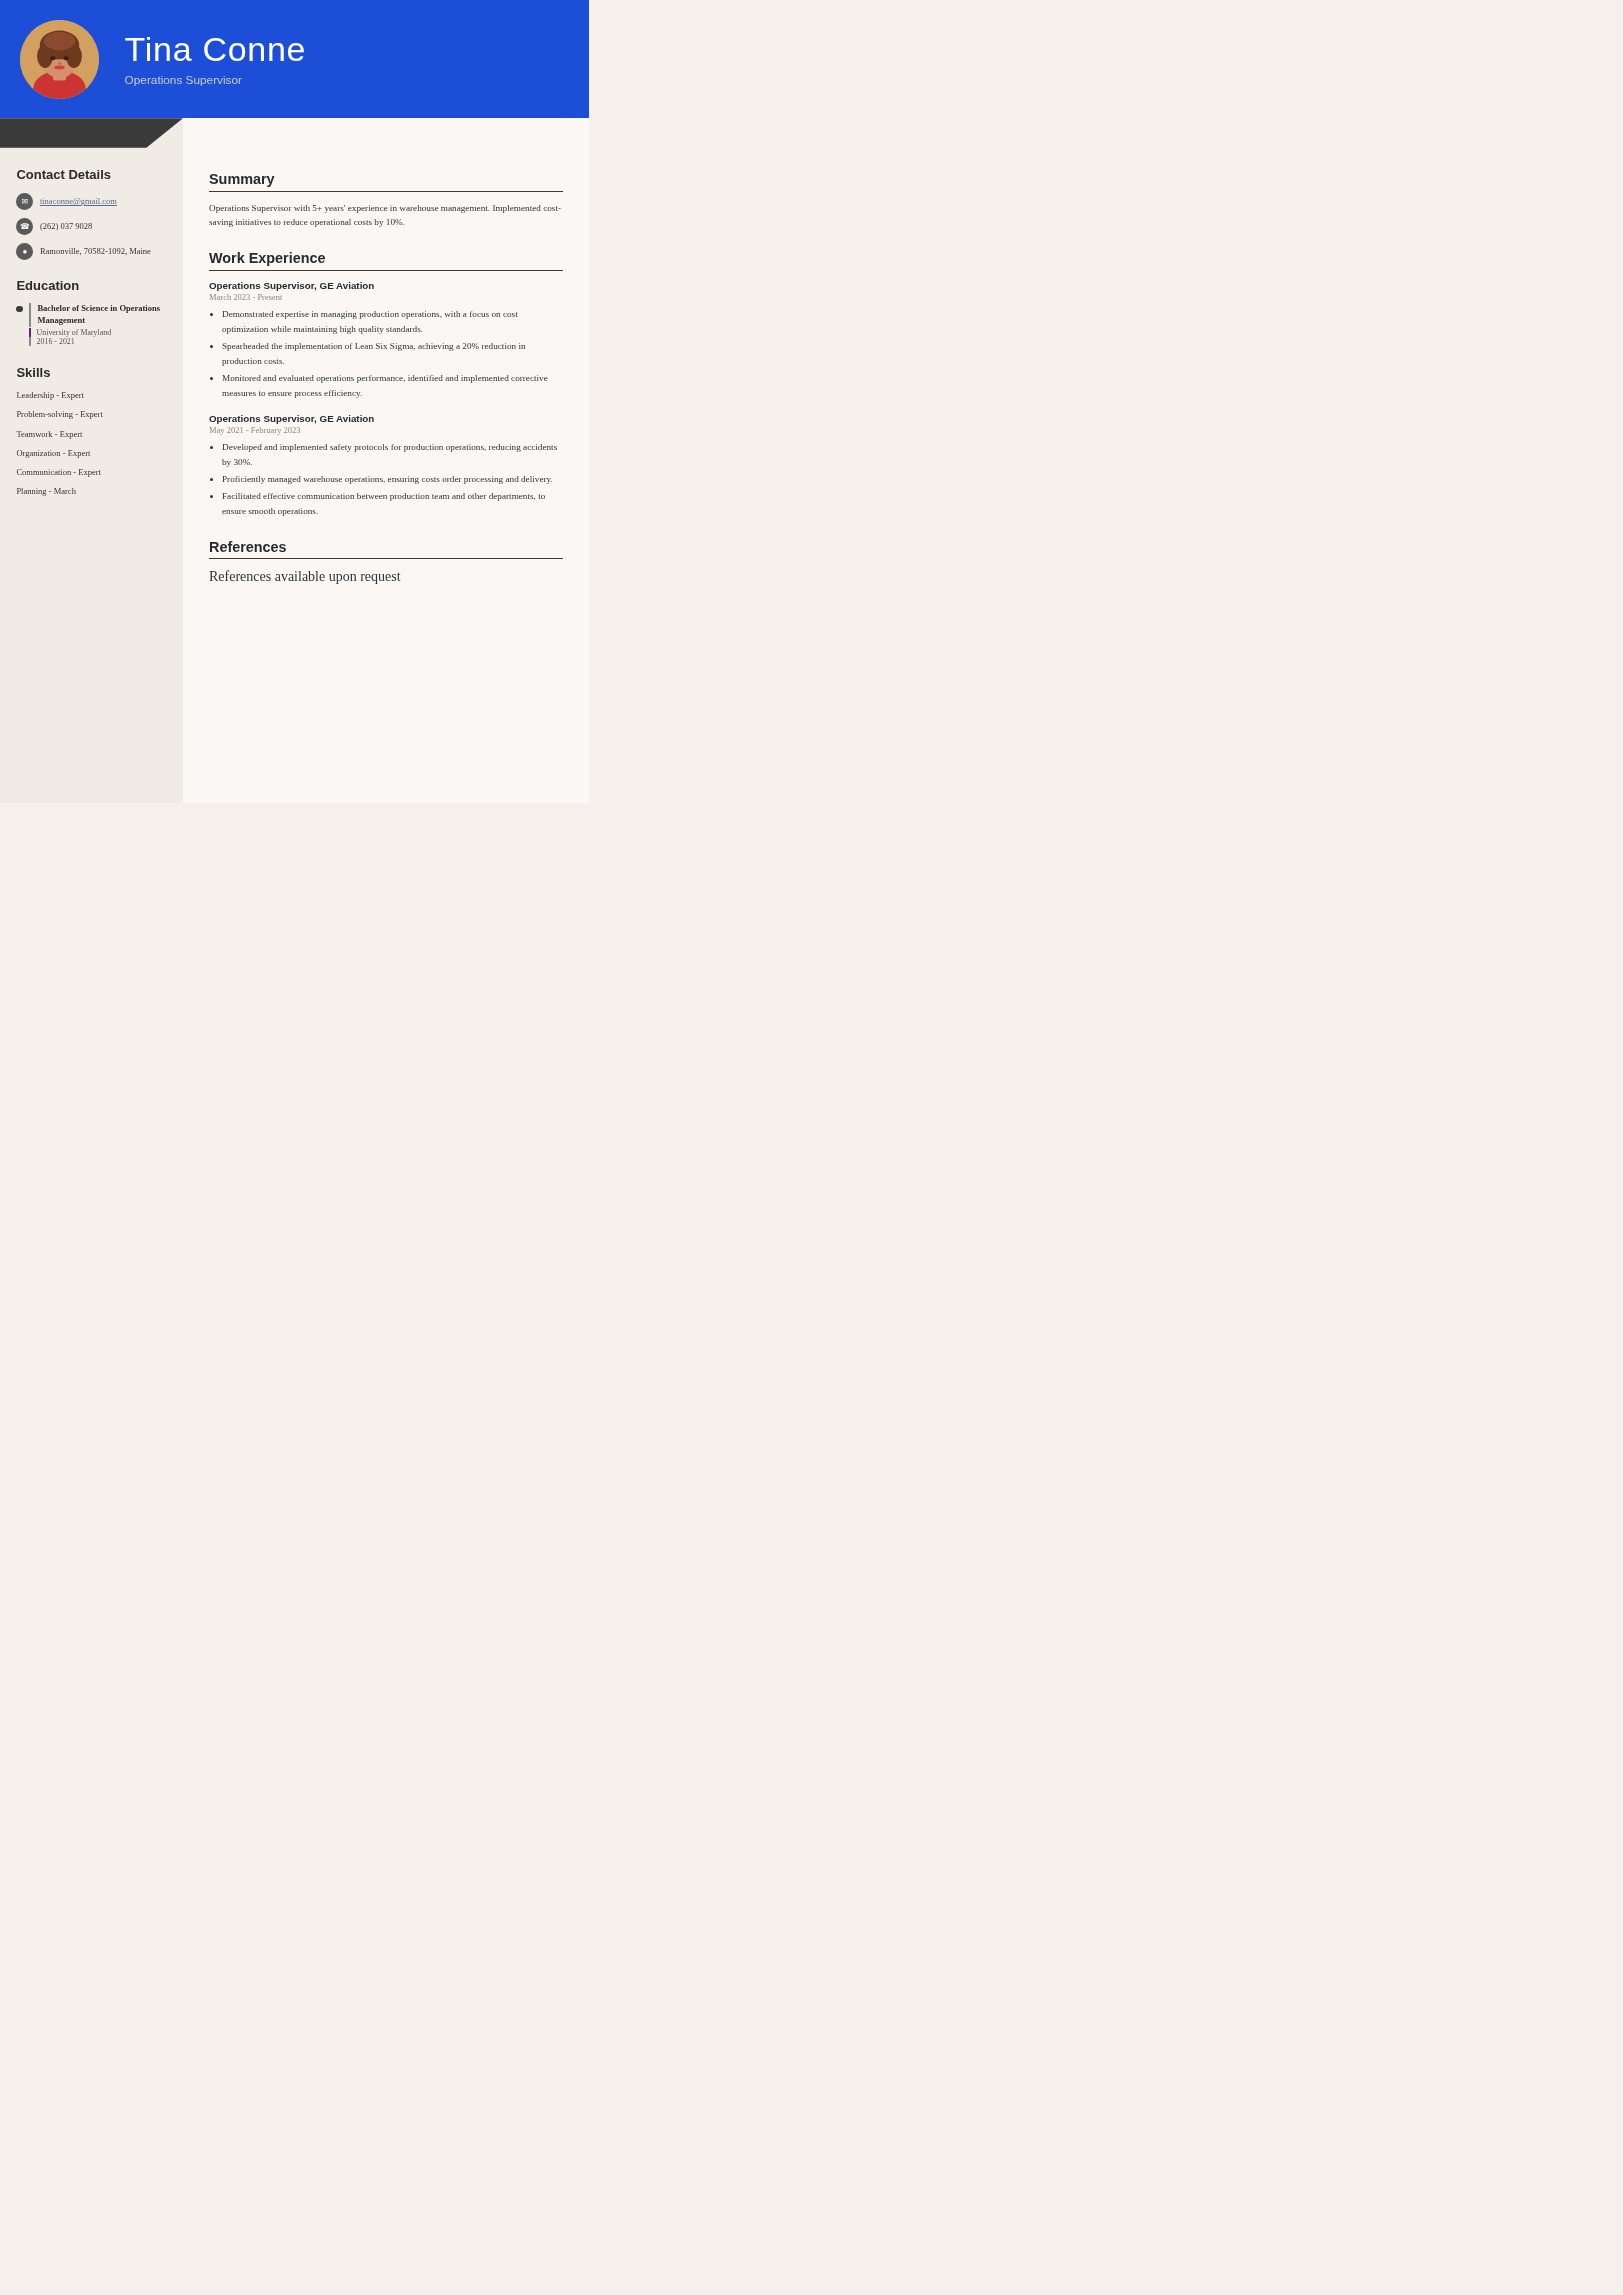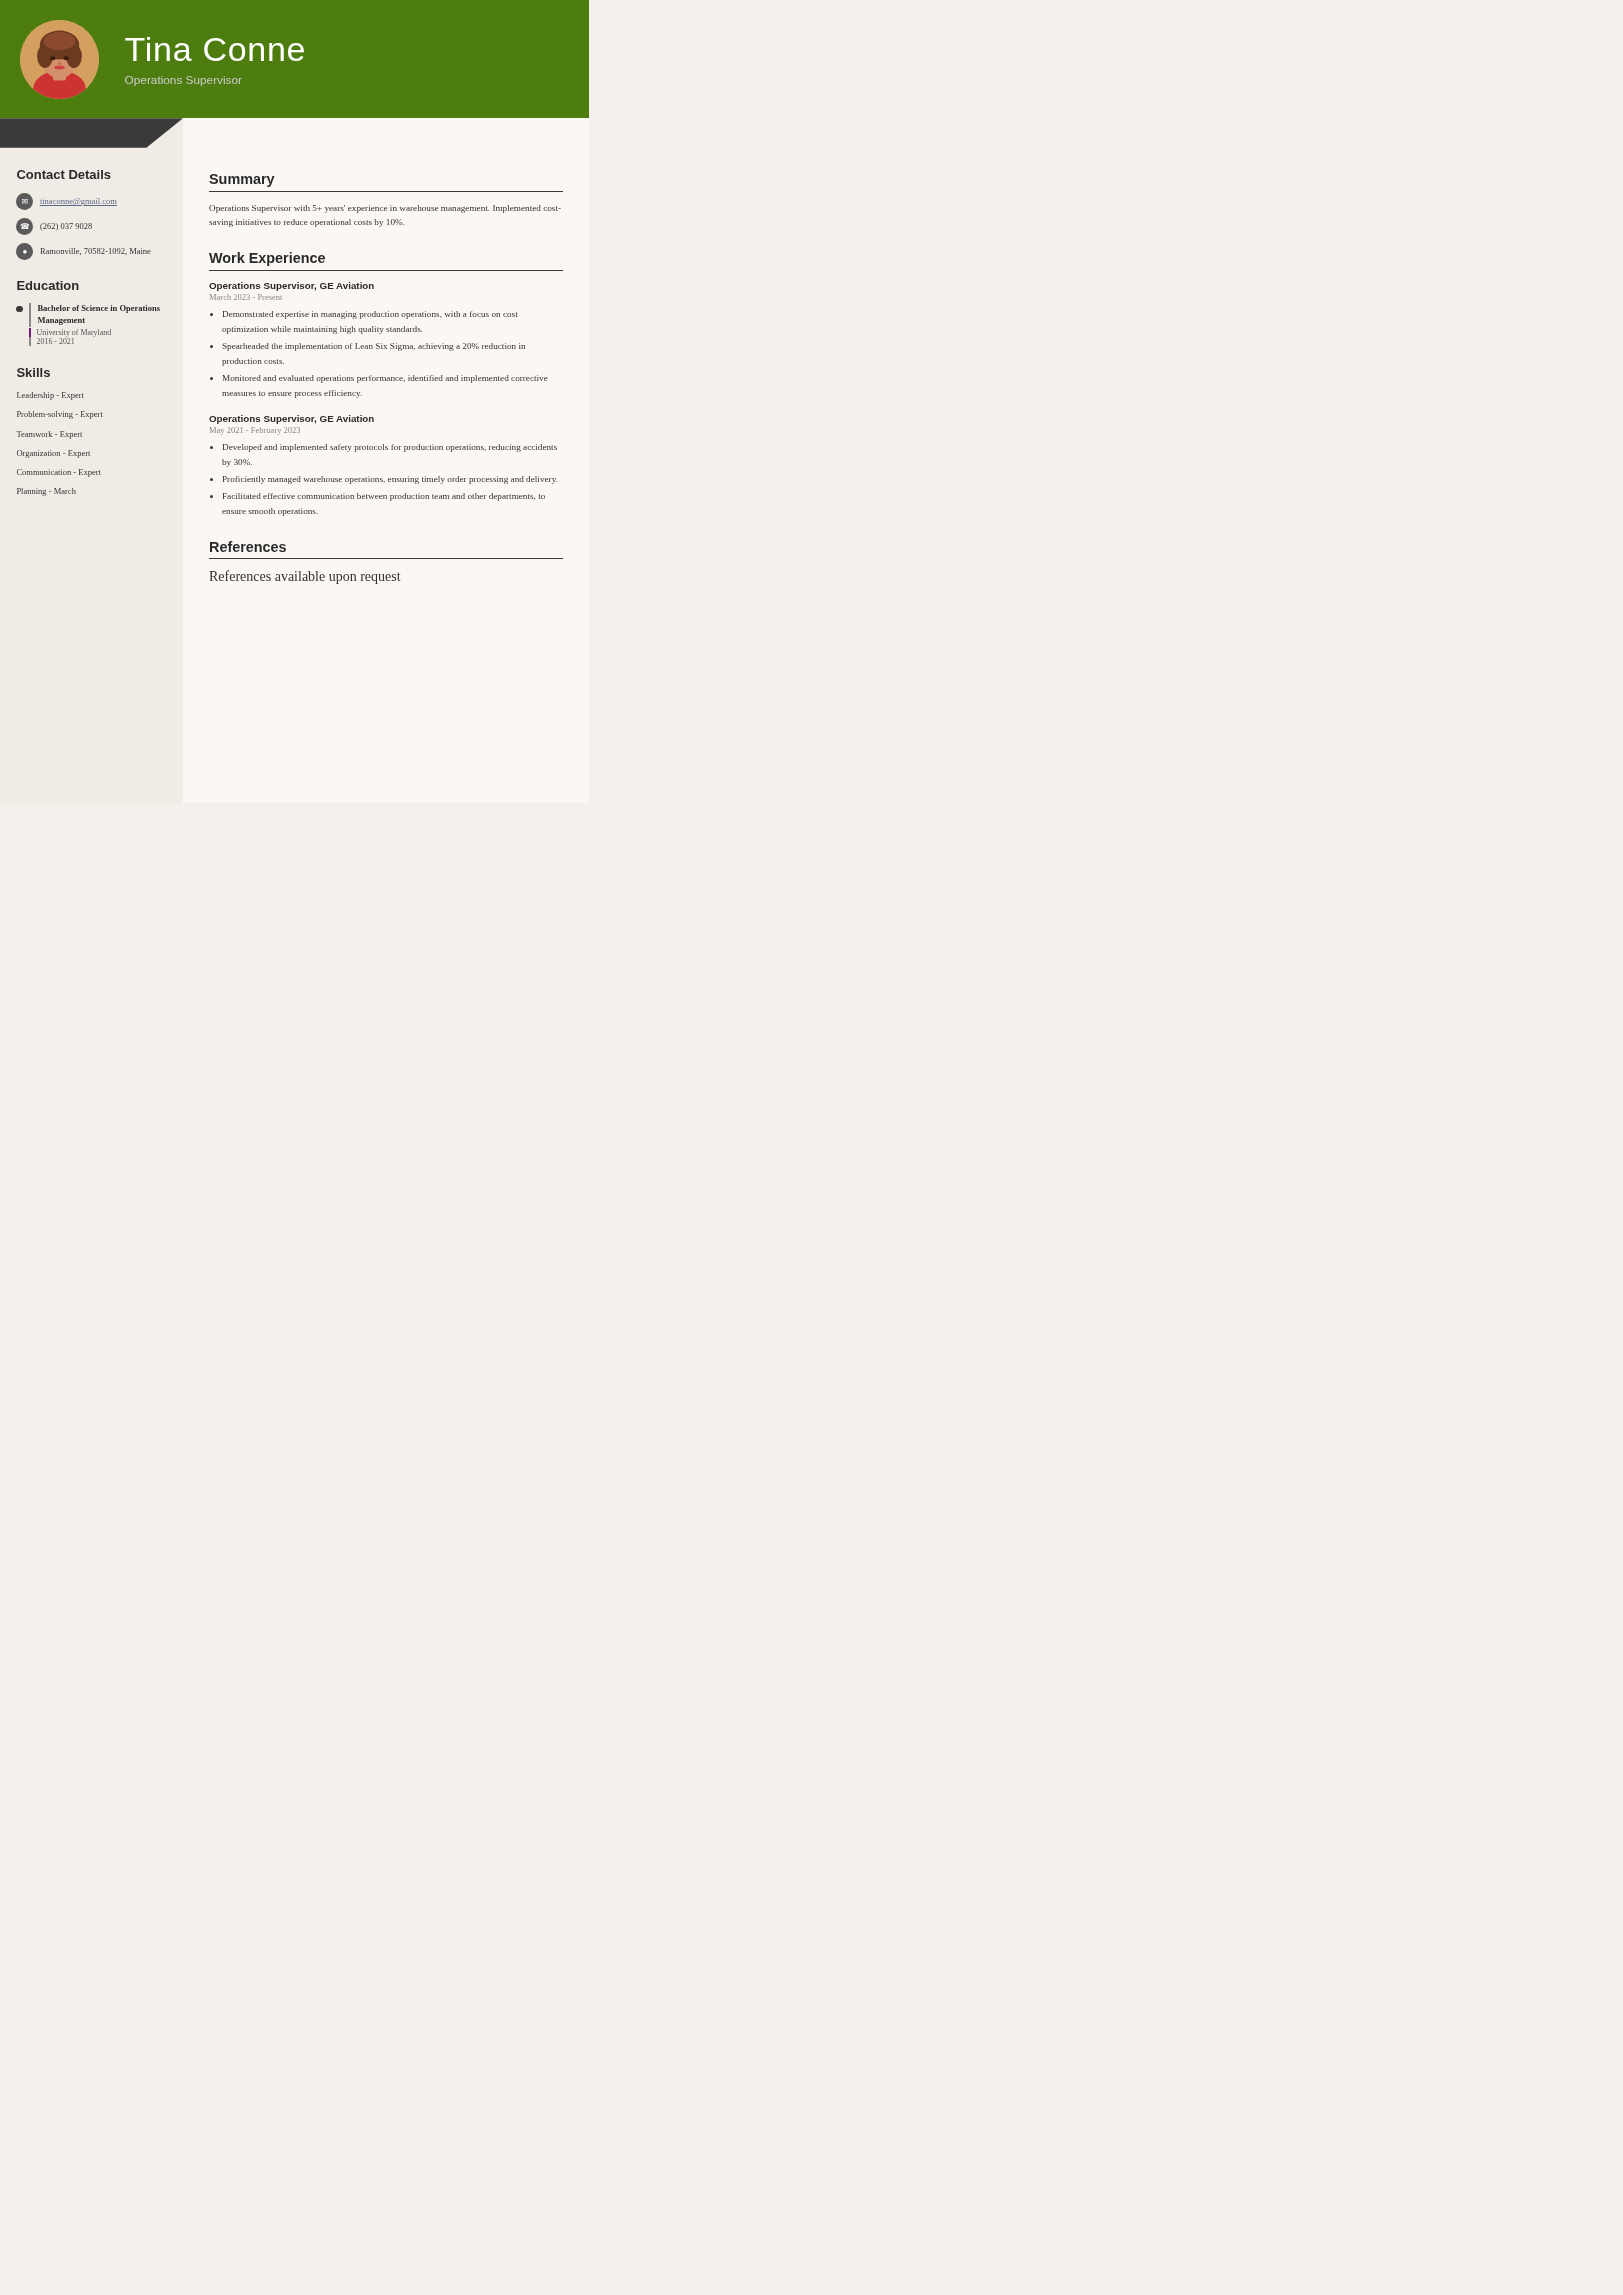--- a/index.html
+++ b/index.html
@@ -5,21 +5,21 @@
     * { margin: 0; padding: 0; box-sizing: border-box; }
     body {
       font-family: 'Georgia', serif;
       background: #f5f0eb;
       width: 589px;
       min-height: 786px;
     }
 
     
     .header {
-      background: #4d7c0f;
+      background: #1d4ed8;
       color: white;
       display: flex;
       align-items: center;
       padding: 19.6px 26px 19.6px 19.6px;
       min-height: 105px;
     }
     .avatar-container {
       margin-right: 26px;
     }
     .avatar {
@@ -309,21 +309,21 @@
               <li>Demonstrated expertise in managing production operations, with a focus on cost optimization while maintaining high quality standards.</li>
               <li>Spearheaded the implementation of Lean Six Sigma, achieving a 20% reduction in production costs.</li>
               <li>Monitored and evaluated operations performance, identified and implemented corrective measures to ensure process efficiency.</li>
             </ul>
           </div>
           <div>
             <div class="job-title">Operations Supervisor, GE Aviation</div>
             <div class="job-dates">May 2021 - February 2023</div>
             <ul class="job-bullets">
               <li>Developed and implemented safety protocols for production operations, reducing accidents by 30%.</li>
-              <li>Proficiently managed warehouse operations, ensuring timely order processing and delivery.</li>
+              <li>Proficiently managed warehouse operations, ensuring costs order processing and delivery.</li>
               <li>Facilitated effective communication between production team and other departments, to ensure smooth operations.</li>
             </ul>
           </div>
         </div>
     </div>
 
     <div class="section">
       <div class="section-title">References</div>
       <p class="references-text">References available upon request</p>
     </div>

